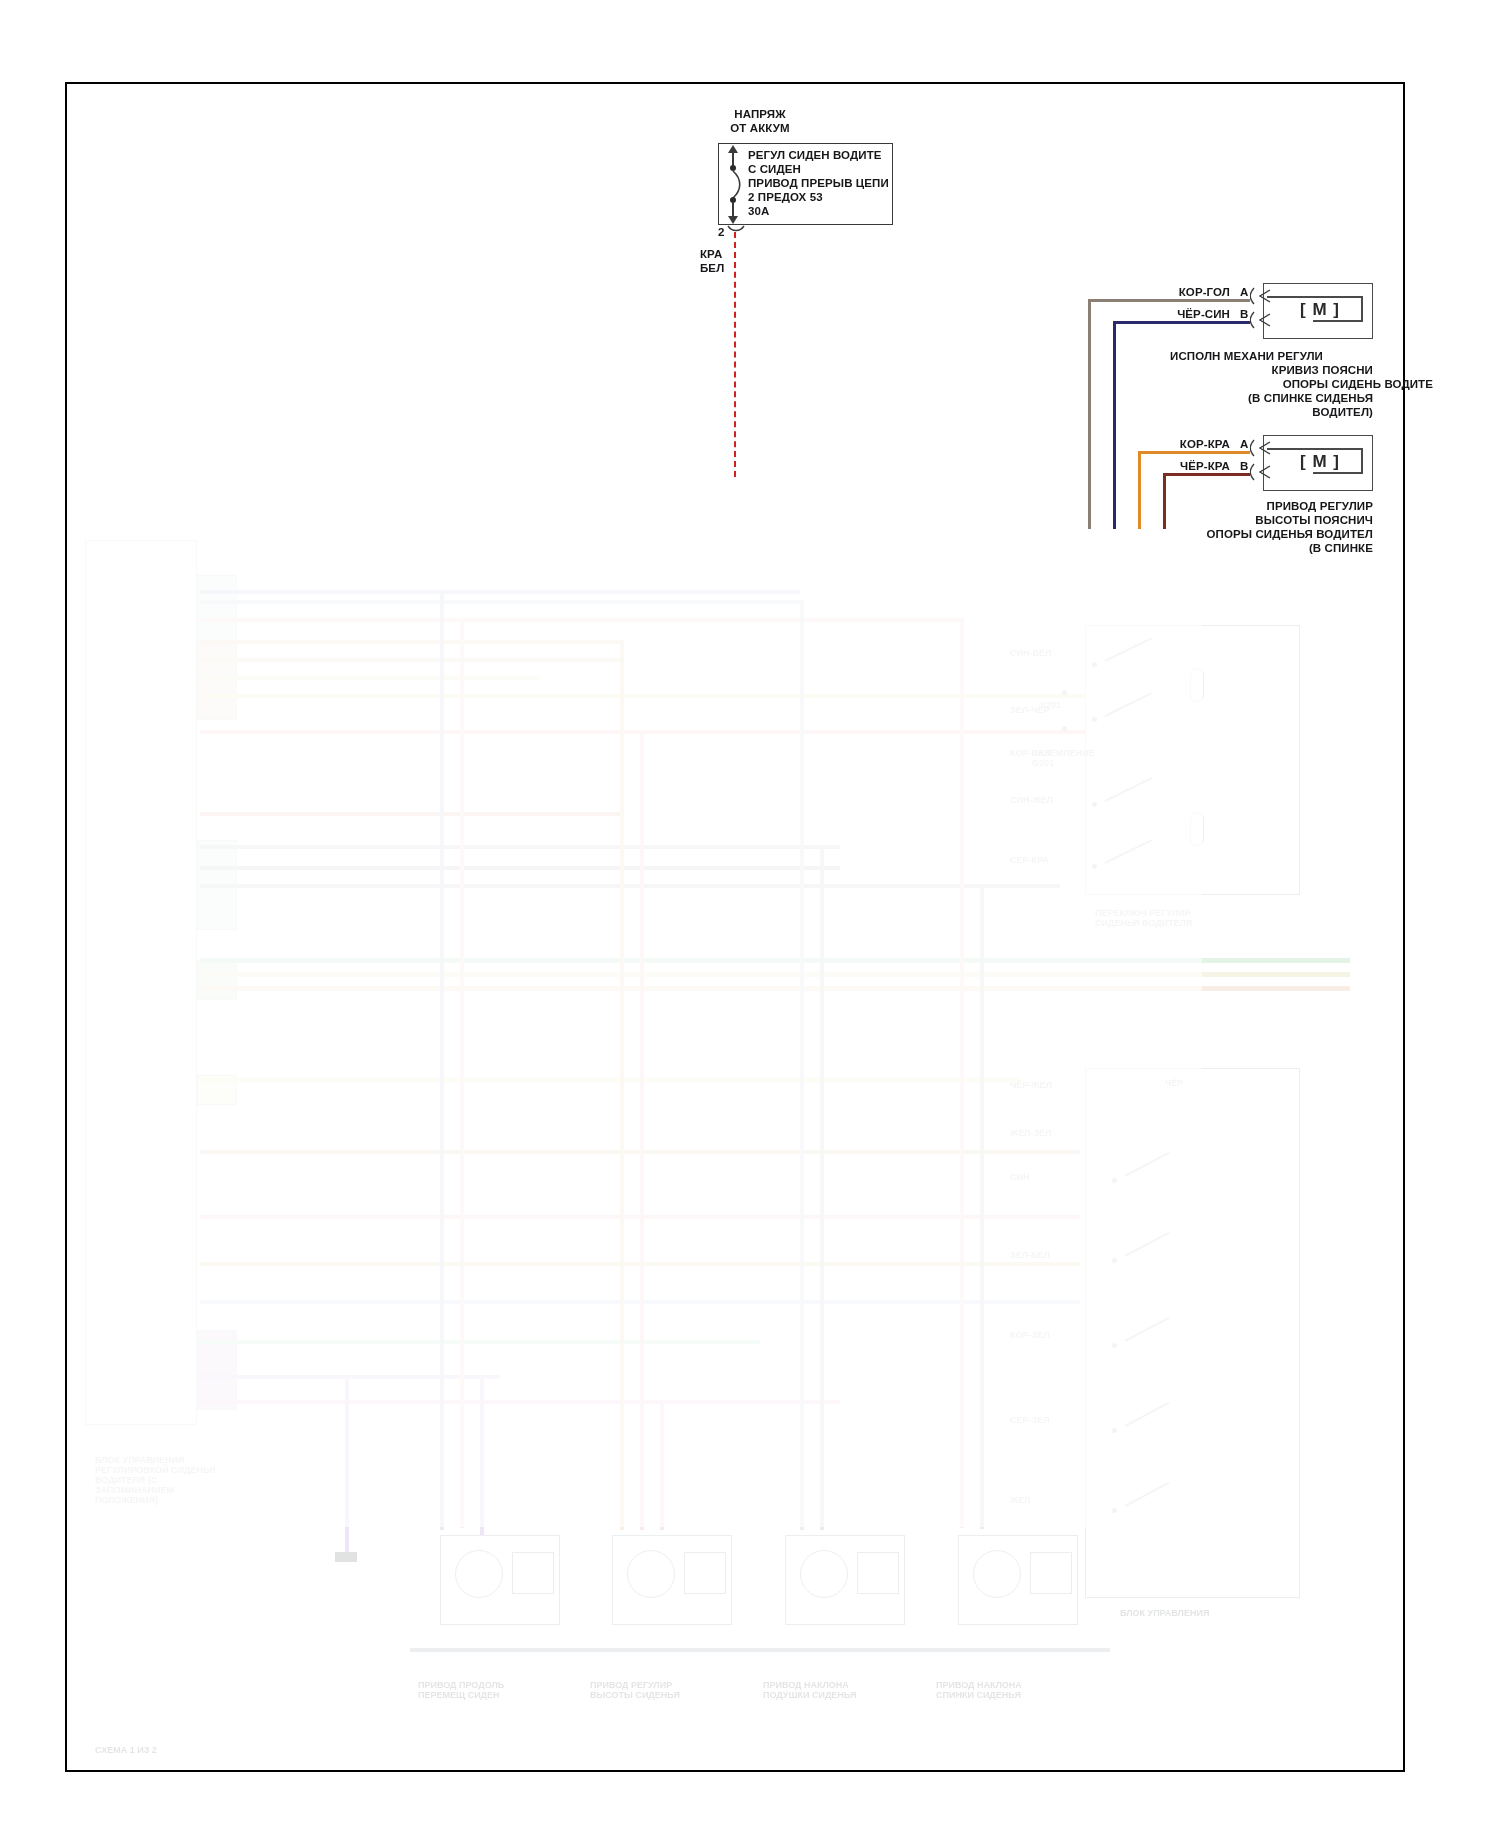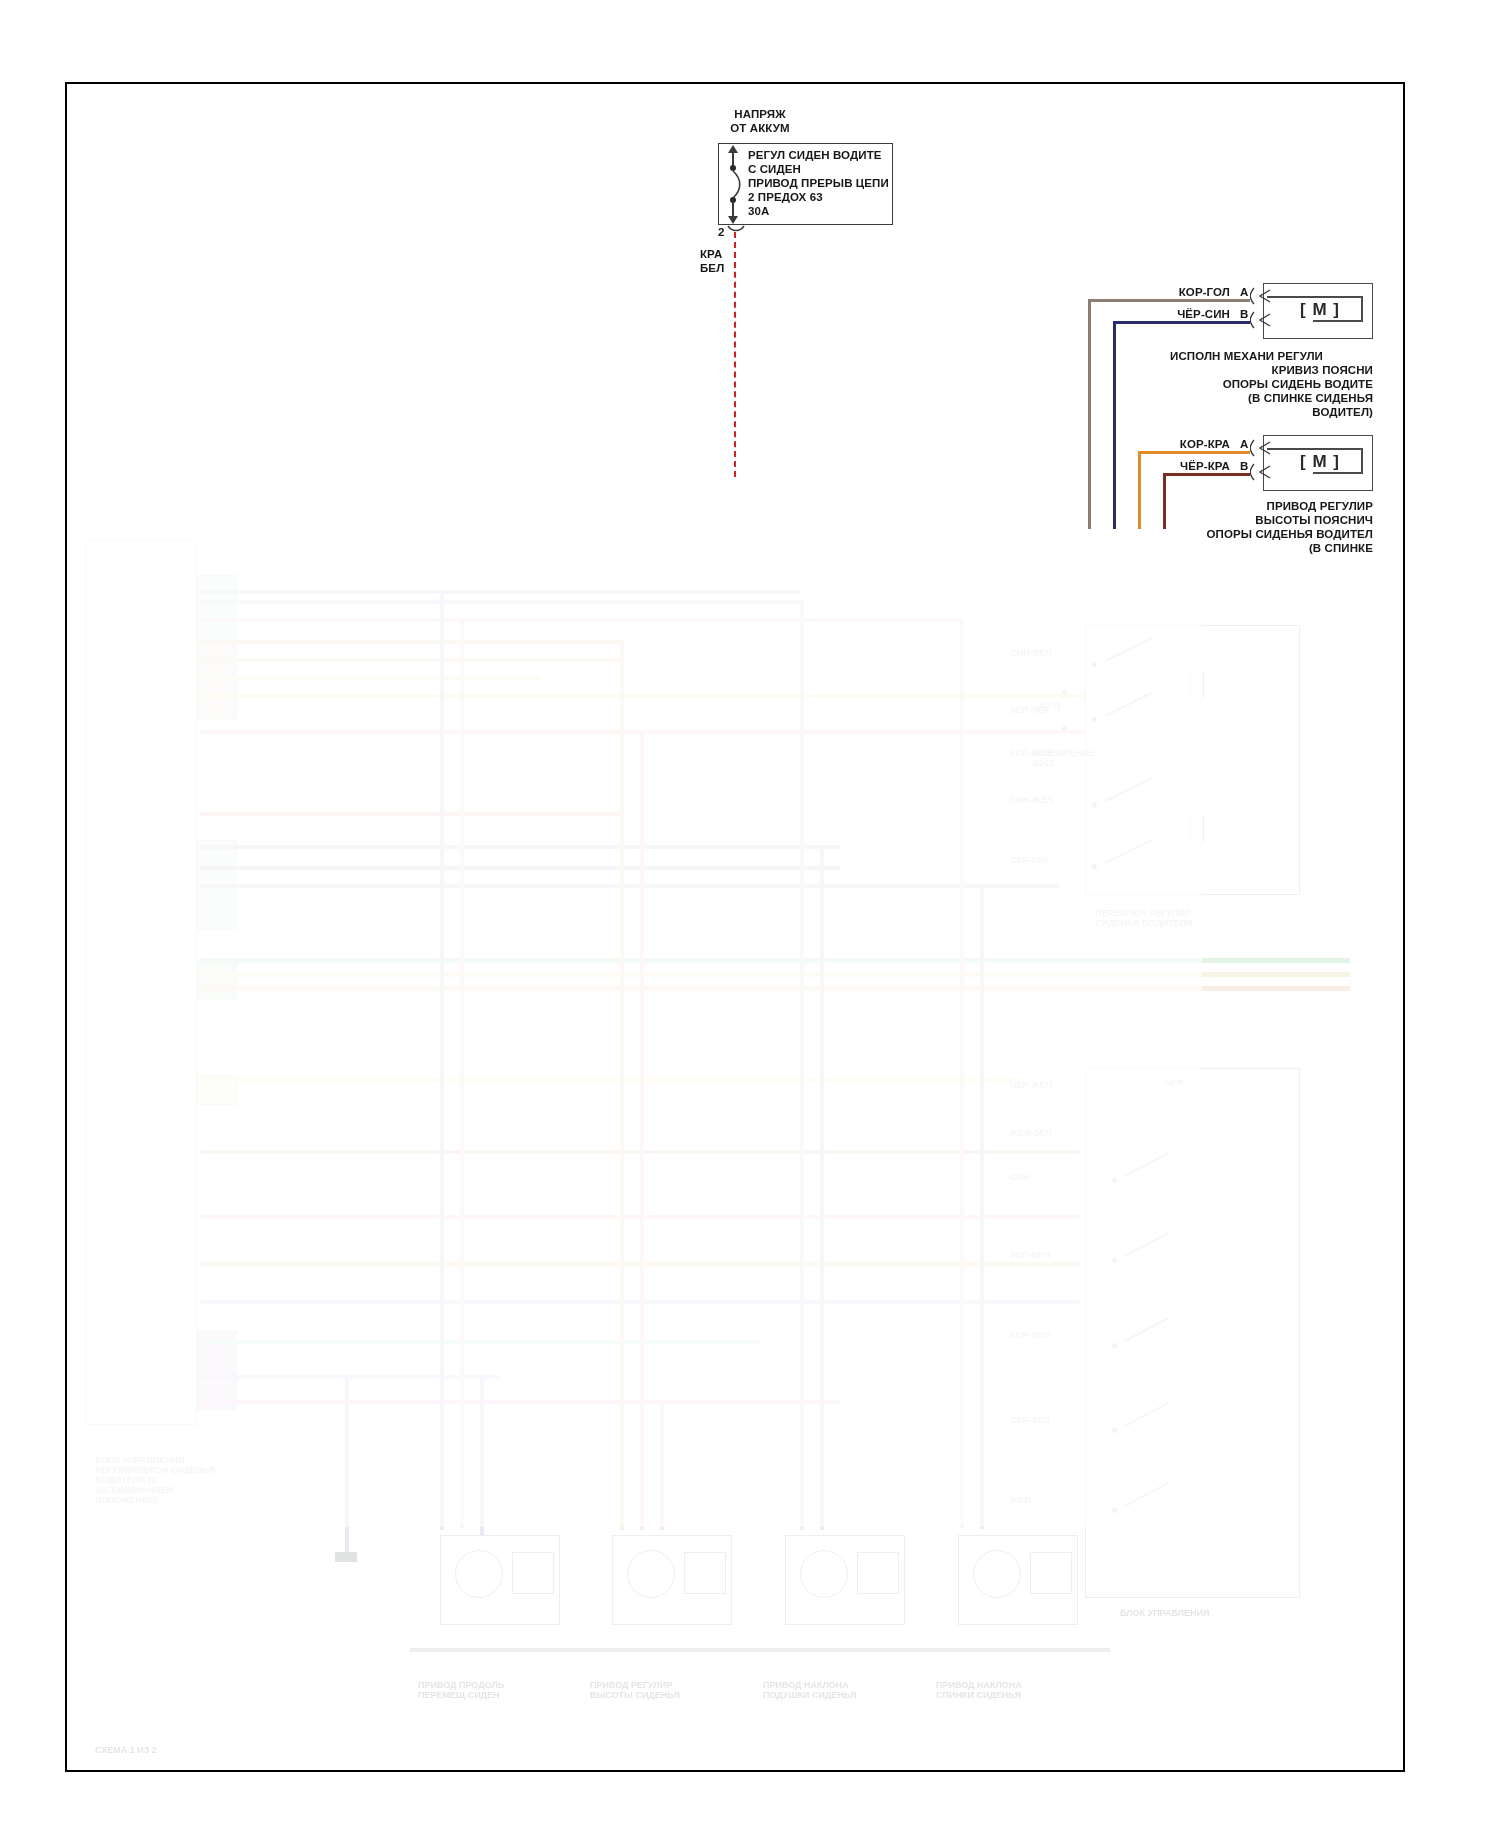--- a/index.html
+++ b/index.html
@@ -201,21 +201,21 @@
   <svg style="position:absolute;left:726px;top:170px;" width="18" height="30">
     <path d="M7 1 C 16 9, 16 20, 7 28" stroke="#3a3a3a" stroke-width="1.6" fill="none"></path>
   </svg>
   <div class="fuse-dot" style="left:730px;top:197px;"></div>
   <div class="fuse-stem" style="left:732px;top:202px;width:1.8px;height:15px;"></div>
   <div class="arrowhead arrow-dn" style="left:728px;top:216px;"></div>
 
   <div class="lbl" style="left:748px;top:149px;">РЕГУЛ СИДЕН ВОДИТЕ</div>
   <div class="lbl" style="left:748px;top:163px;">С СИДЕН</div>
   <div class="lbl" style="left:748px;top:177px;">ПРИВОД ПРЕРЫВ ЦЕПИ</div>
-  <div class="lbl" style="left:748px;top:191px;">2 ПРЕДОХ 63</div>
+  <div class="lbl" style="left:748px;top:191px;">2 ПРЕДОХ 53</div>
   <div class="lbl" style="left:748px;top:205px;">30А</div>
 
   <div class="lbl" style="left:718px;top:226px;">2</div>
   <svg style="position:absolute;left:726px;top:225px;" width="20" height="14">
     <path d="M2 1 C 6 7, 14 7, 18 1" stroke="#3a3a3a" stroke-width="1.4" fill="none"></path>
   </svg>
 
   <div class="dashwire" style="left:734px;top:232px;height:245px;"></div>
   <div class="lbl" style="left:700px;top:248px;text-align:right;">КРА</div>
   <div class="lbl" style="left:700px;top:262px;">БЕЛ</div>
@@ -241,21 +241,21 @@
   <div class="lbl" style="left:1240px;top:308px;">B</div>
 
   <div class="w" style="left:1088px;top:299px;width:162px;height:2.6px;background:#8a7f72;"></div>
   <div class="w" style="left:1088px;top:299px;width:2.6px;height:230px;background:#8a7f72;"></div>
 
   <div class="w" style="left:1113px;top:321px;width:137px;height:2.6px;background:#2b2b6b;"></div>
   <div class="w" style="left:1113px;top:321px;width:2.6px;height:208px;background:#2b2b6b;"></div>
 
   <div class="lbl r" style="left:1120px;top:350px;width:253px;text-align:center;">ИСПОЛН МЕХАНИ РЕГУЛИ</div>
   <div class="lbl r" style="left:1120px;top:364px;width:253px;">КРИВИЗ ПОЯСНИ</div>
-  <div class="lbl r" style="left:1120px;top:378px;width:253px;">ОПОРЫ СИДЕНЬ ВОДИТЕ</div>
+  <div class="lbl r" style="left:1180px;top:378px;width:253px;">ОПОРЫ СИДЕНЬ ВОДИТЕ</div>
   <div class="lbl r" style="left:1120px;top:392px;width:253px;">(В СПИНКЕ СИДЕНЬЯ</div>
   <div class="lbl r" style="left:1120px;top:406px;width:253px;">ВОДИТЕЛ)</div>
 
   <div class="motorbox" style="left:1263px;top:435px;width:110px;height:56px;"></div>
   <div class="mglyph" style="left:1300px;top:452px;">[ M ]</div>
   <div class="mwire" style="left:1267px;top:448px;width:96px;height:1.6px;"></div>
   <div class="mwire" style="left:1361px;top:448px;width:1.6px;height:26px;"></div>
   <div class="mwire" style="left:1313px;top:472px;width:50px;height:1.6px;"></div>
 
   <svg style="position:absolute;left:1250px;top:438px;" width="22" height="20">

